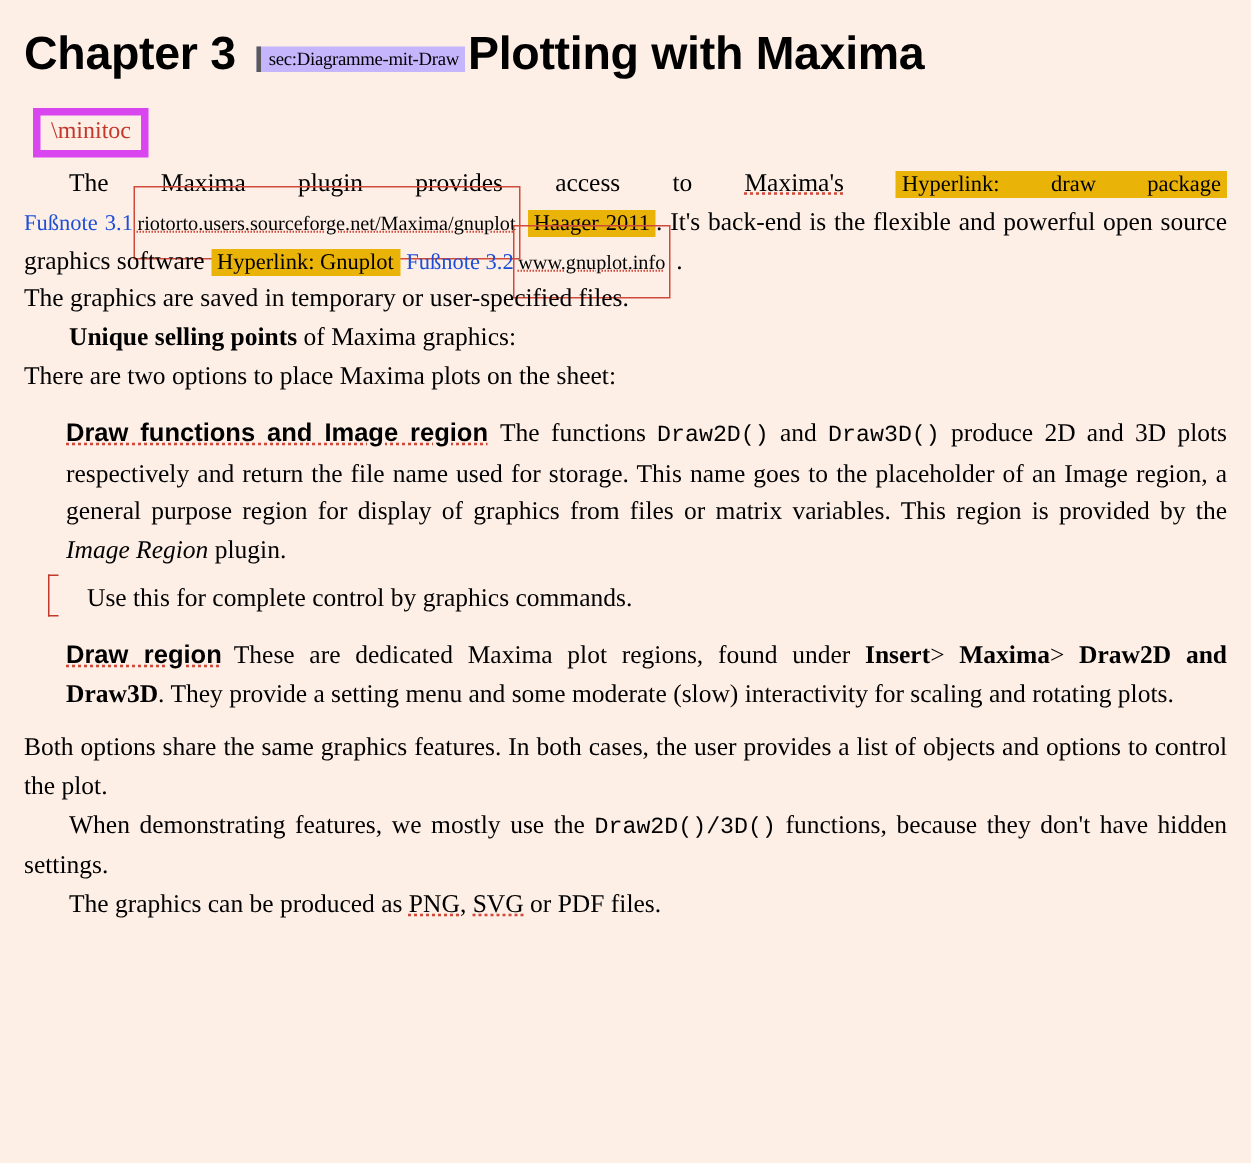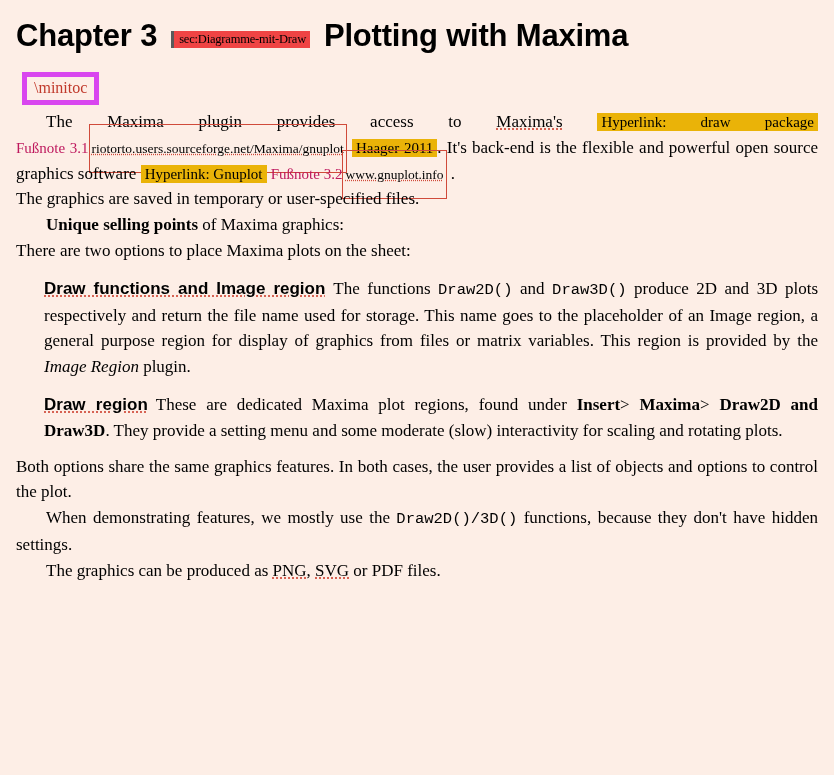--- a/index.html
+++ b/index.html
@@ -34,30 +34,30 @@
     white-space: nowrap;
   }
   .chapter-number {
     margin-right: 14px;
   }
   .label-box {
     display: inline-block;
     font-family: "Liberation Serif", serif;
     font-weight: normal;
     font-size: 12.5px;
-    background: #ef4444;
+    background: #c4b5fd;
     border-left: 3px solid #5a5a5a;
     padding: 1px 4px 1px 5px;
     margin-right: 2px;
     position: relative;
     top: -3px;
     color: #000;
   }
   .chapter-title {
-    margin-left: 12px;
+    margin-left: 0;
     text-align: center;
   }
 
   
   .minitoc {
     display: inline-block;
     border: 5px solid #d946ef;
     color: #c0392b;
     font-family: "Liberation Serif", serif;
     font-size: 16px;
@@ -79,21 +79,21 @@
   }
 
   
   .inset {
     background: #eab308;
     padding: 1px 4px;
     font-size: 15px;
     white-space: nowrap;
   }
   .note-link {
-    color: #be185d;
+    color: #1d4ed8;
     font-size: 15px;
     white-space: nowrap;
   }
   .url-box {
     border: 1px solid #d04a3a;
     padding: 16px 2px;
     font-size: 13.5px;
     white-space: nowrap;
     font-family: "Liberation Serif", serif;
   }
@@ -184,20 +184,21 @@
 
     <p>The graphics are saved in temporary or user-specified files.</p>
 
     <p class="indent"><span class="bold">Unique selling points</span><span> of Maxima graphics:</span></p>
 
 
     <p>There are two options to place Maxima plots on the sheet:</p>
 
     <div class="desc">
       <p class="desc-first-line"><span class="term dotted">Draw functions and Image region</span><span>The functions </span><span class="tt">Draw2D()</span><span> and </span><span class="tt">Draw3D()</span><span> produce 2D and 3D plots respectively and return the file name used for storage. This name goes to the placeholder of an Image region, a general purpose region for display of graphics from files or matrix variables. This region is provided by the </span><span class="italic">Image Region</span><span> plugin.</span></p>
+      <p class="bracket-note">Use this for complete control by graphics commands.</p>
     </div>
 
     <div class="desc">
       <p class="desc-first-line"><span class="term dotted">Draw region</span><span>These are dedicated Maxima plot regions, found under </span><span class="bold">Insert</span><span>&gt; </span><span class="bold">Maxima</span><span>&gt; </span><span class="bold">Draw2D and Draw3D</span><span>. They provide a setting menu and some moderate (slow) interactivity for scaling and rotating plots.</span></p>
     </div>
 
     <p class="para-gap">Both options share the same graphics features. In both cases, the user provides a list of objects and options to control the plot.</p>
     <p class="indent"><span>When demonstrating features, we mostly use the </span><span class="tt">Draw2D()/3D()</span><span> functions, because they don't have hidden settings.</span></p>
     <p class="indent"><span>The graphics can be produced as </span><span class="dotted">PNG</span><span>, </span><span class="dotted">SVG</span><span> or PDF files.</span></p>
 

